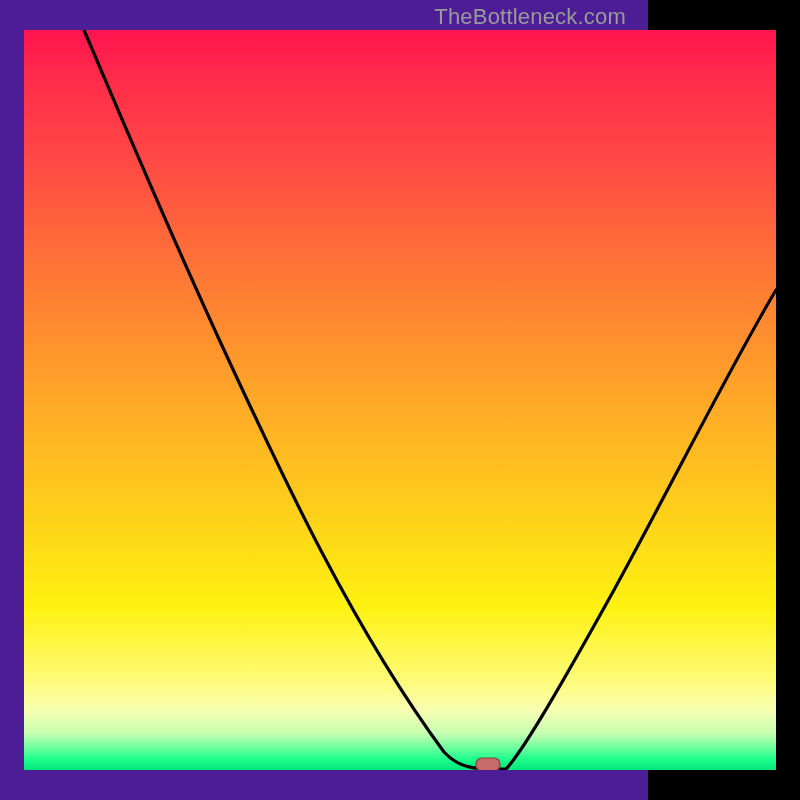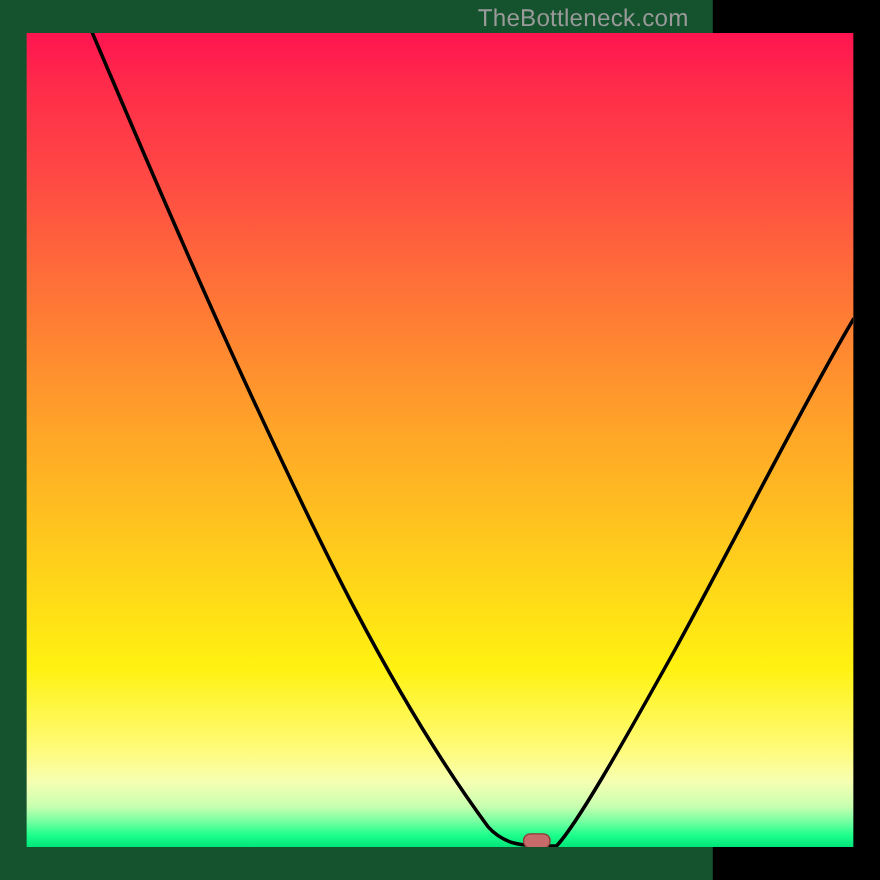--- a/index.html
+++ b/index.html
@@ -10,21 +10,21 @@
     background: #000;
     overflow: hidden;
     font-family: Arial, Helvetica, sans-serif;
   }
   .frame {
     position: absolute;
     left: 0;
     top: 0;
     width: 648px;
     height: 800px;
-    background: #14532d;
+    background: #4c1d95;
   }
   .plot {
     position: absolute;
     left: 24px;
     top: 30px;
     width: 752px;
     height: 740px;
     overflow: hidden;
   }
   .gradient {

